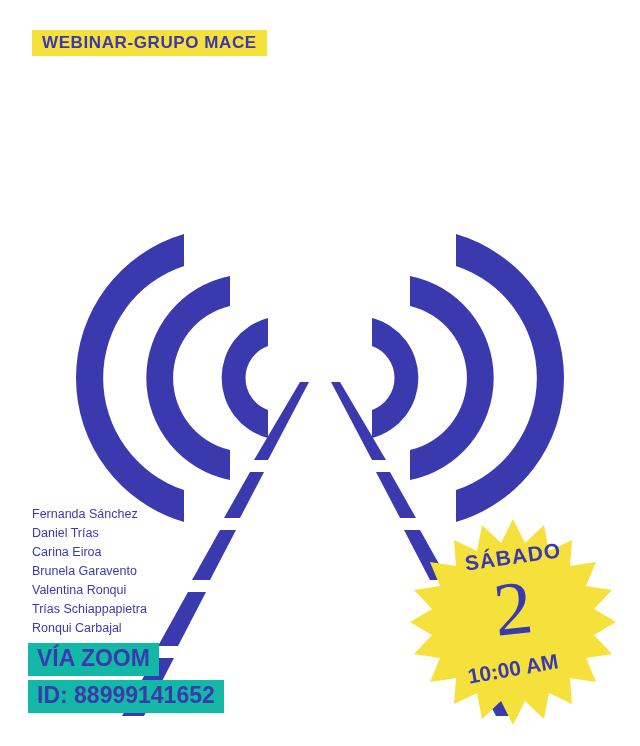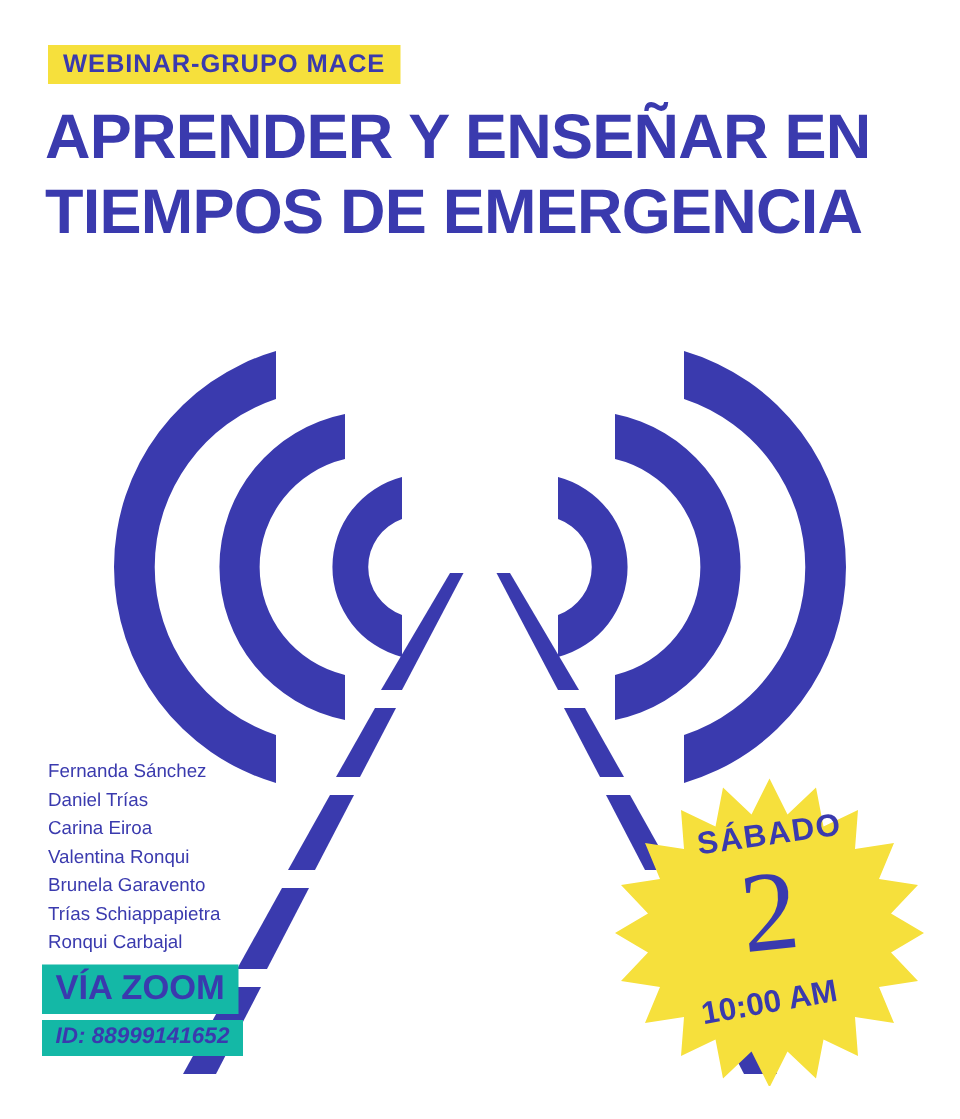--- a/index.html
+++ b/index.html
@@ -91,22 +91,21 @@
     background: #14b8a6;
     color: #3A3AAE;
     font-weight: bold;
     font-size: 23px;
     padding: 3px 9px 4px 9px;
     line-height: 1.12;
     font-family: "Liberation Sans", sans-serif;
   }
   .zoom-line.second {
     margin-top: 4px;
-    font-size: 15px;
-    font-style: italic;
+    font-size: 23px;
   }
 
   
   .badge {
     position: absolute;
     left: 408px;
     top: 517px;
     width: 210px;
     height: 210px;
   }
@@ -162,24 +161,20 @@
     background: #ffffff;
   }
 </style>
 </head>
 <body>
 
 <div class="poster">
 
   <div class="eyebrow">WEBINAR-GRUPO MACE</div>
 
-  <div class="title">
-    <span>APRENDER Y ENSEÑAR EN</span>
-    <span class="line2">TIEMPOS DE EMERGENCIA</span>
-  </div>
 
 
   <div class="graphic">
     <svg width="640" height="500" viewBox="0 0 640 500" xmlns="http://www.w3.org/2000/svg">
       <g fill="#3A3AAE">
 
         <path d="M184,12 A150,150 0 0 0 184,300 L184,268 A118,118 0 0 1 184,44 Z" transform="rotate(0 320 156)"></path>
         <path d="M230,54 A104,104 0 0 0 230,258 L230,228 A74,74 0 0 1 230,84 Z"></path>
         <path d="M268,96 A62,62 0 0 0 268,216 L268,188 A34,34 0 0 1 268,124 Z"></path>
 
@@ -199,22 +194,22 @@
         <path d="M434,370 L452,370 L482,424 L462,424 Z"></path>
         <path d="M466,436 L486,436 L518,494 L496,494 Z"></path>
       </g>
     </svg>
   </div>
 
   <div class="speakers">
     <div>Fernanda Sánchez</div>
     <div>Daniel Trías</div>
     <div>Carina Eiroa</div>
+    <div>Brunela Garavento</div>
     <div>Valentina Ronqui</div>
-    <div>Brunela Garavento</div>
     <div>Trías Schiappapietra</div>
     <div>Ronqui Carbajal</div>
   </div>
 
   <div class="zoom-block">
     <div class="zoom-line">VÍA ZOOM</div>
     <br>
     <div class="zoom-line second">ID: 88999141652</div>
   </div>
 

